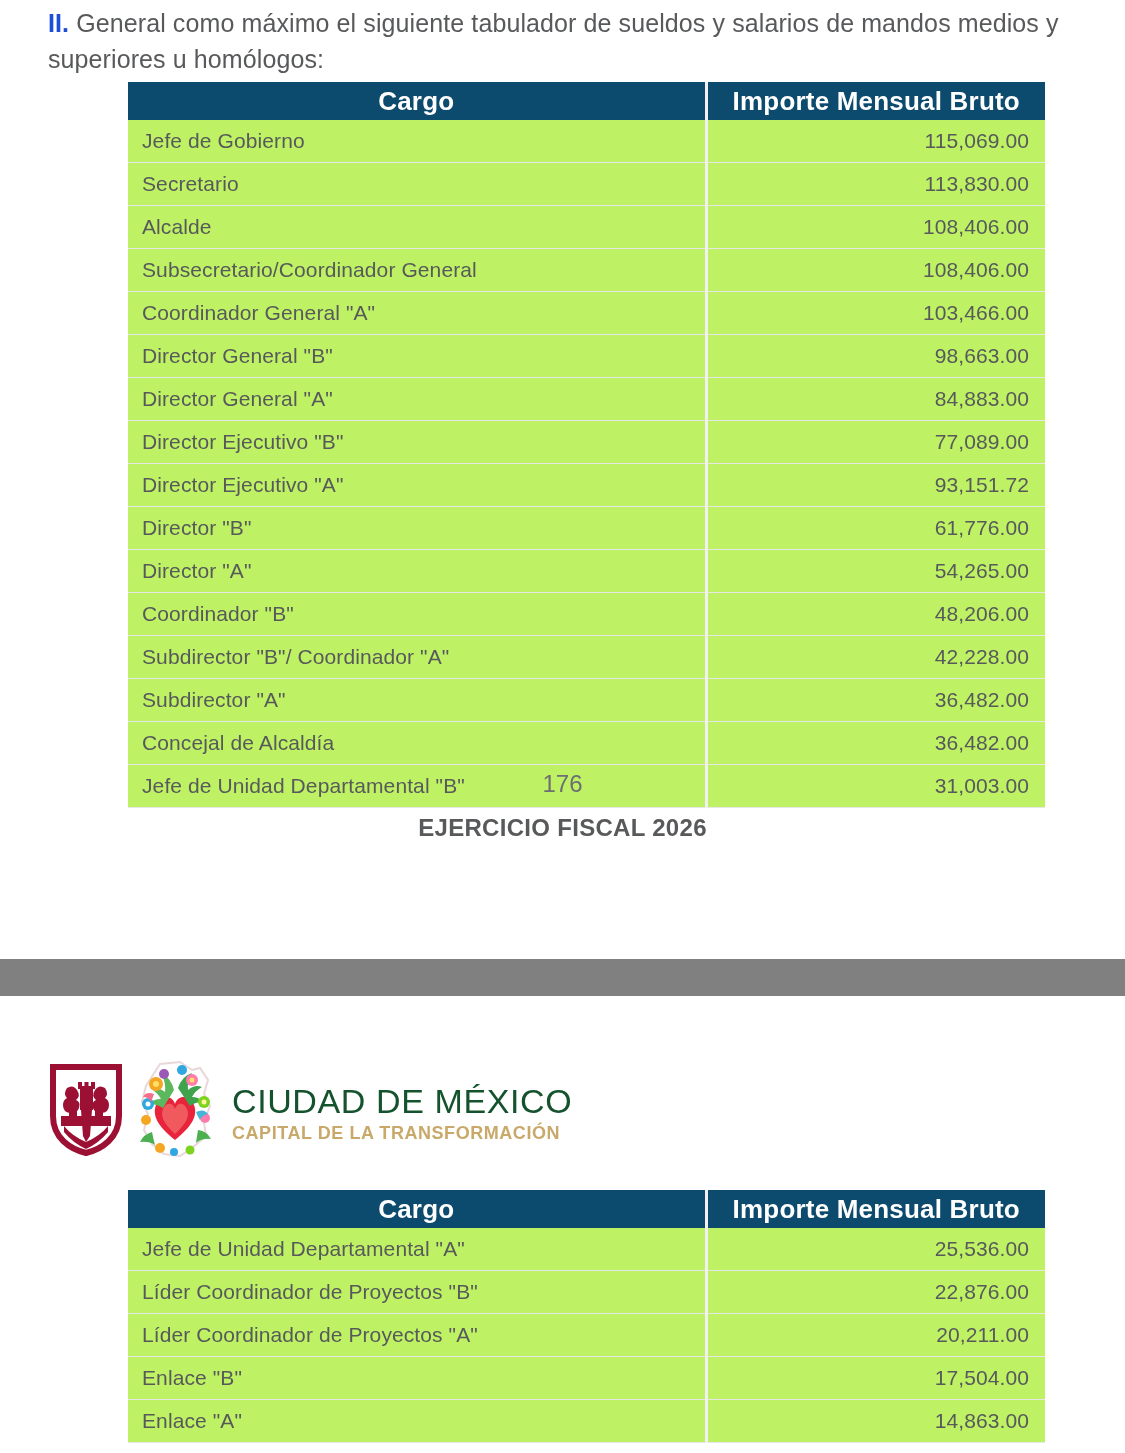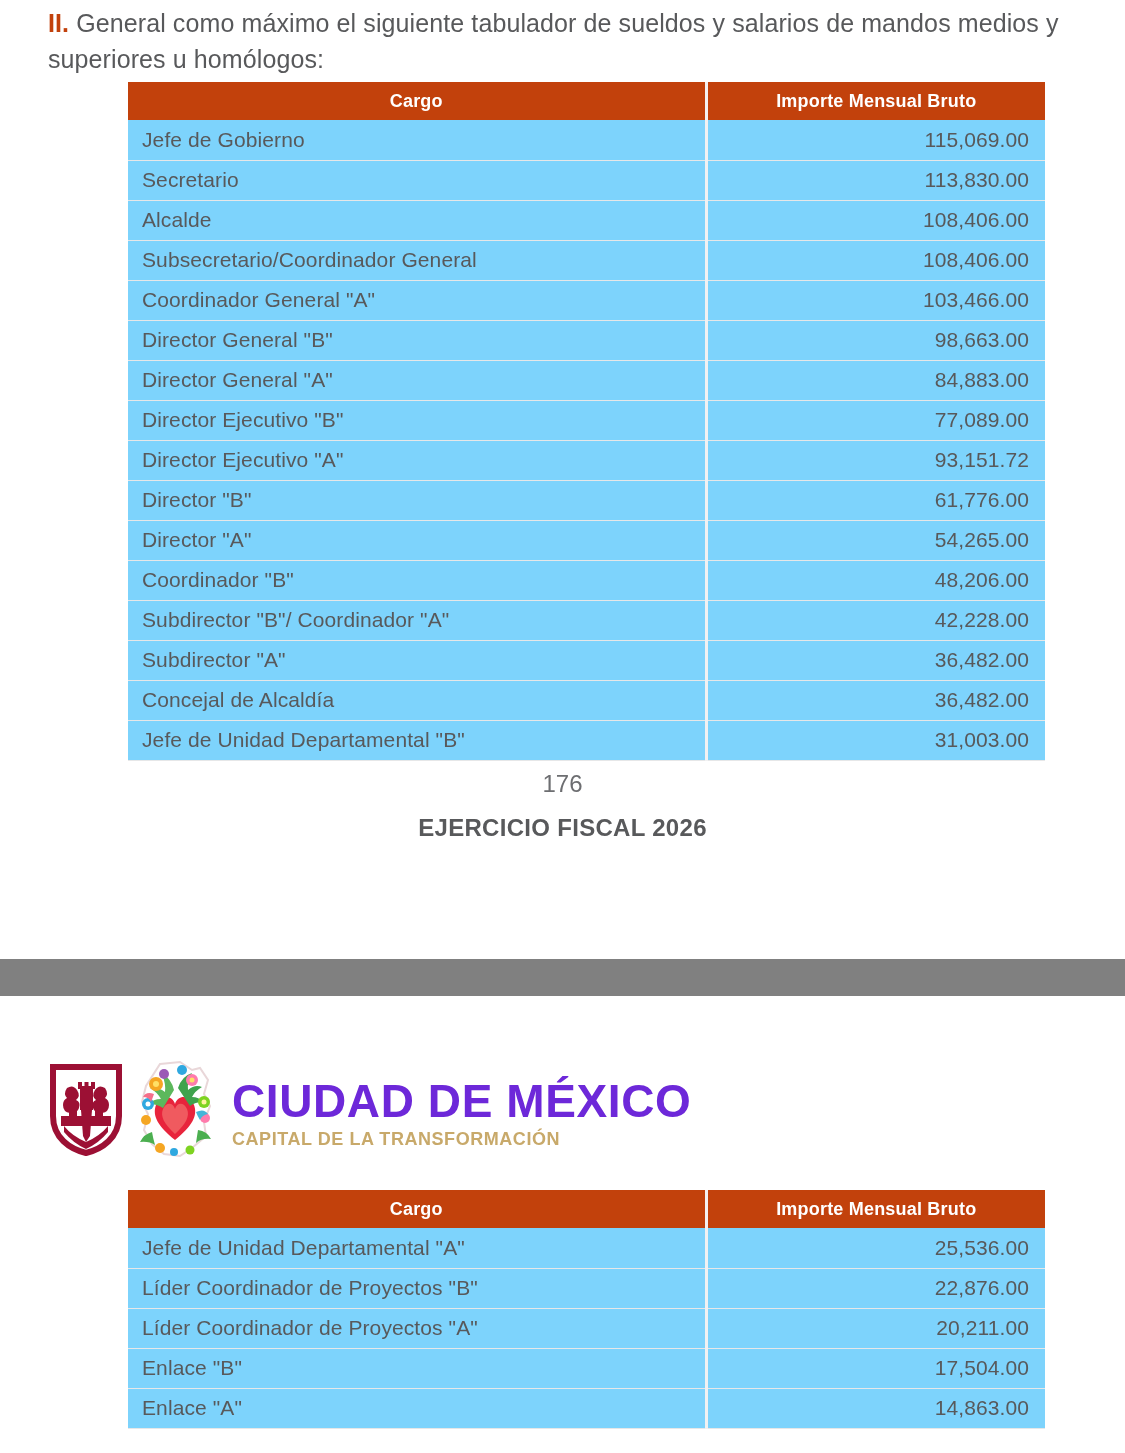--- a/index.html
+++ b/index.html
@@ -21,57 +21,57 @@
     position: absolute;
     left: 48px;
     top: -20px;
     width: 1050px;
     font-size: 25px;
     line-height: 36px;
     color: #58595b;
     letter-spacing: .1px;
   }
   .intro .roman {
-    color: #c2410c;
+    color: #1d4ed8;
     font-weight: bold;
   }
 
   
   .tbl {
     position: absolute;
     left: 128px;
     width: 917px;
     border-collapse: collapse;
     table-layout: fixed;
   }
   .tbl col.c-cargo   { width: 578px; }
   .tbl col.c-importe { width: 339px; }
 
   .tbl thead th {
-    background: #c2410c;
+    background: #0c4a6e;
     color: #ffffff;
-    font-size: 18px;
+    font-size: 26px;
     font-weight: bold;
     text-align: center;
     height: 38px;
     padding: 0 14px;
     border: none;
     letter-spacing: .2px;
   }
   .tbl thead th.th-cargo {
     border-right: 3px solid #f4f0f1;
   }
 
   .tbl tbody td {
     height: 40px;
     font-size: 21px;
     color: #58595b;
     border-bottom: 1px solid #e6e7e8;
-    padding: 2px 14px;
-    background: #7dd3fc;
+    padding: 9px 14px;
+    background: #bef264;
     letter-spacing: .1px;
   }
   .tbl tbody td.td-cargo {
     text-align: left;
     border-right: 3px solid #f1f1f2;
   }
   .tbl tbody td.td-importe {
     text-align: right;
     padding-right: 16px;
   }
@@ -122,23 +122,23 @@
     align-items: center;
   }
   .shield { width: 72px; height: 92px; display:block; }
   .heart  { width: 82px; height: 100px; display:block; margin-left: 12px; }
   .wordmark {
     margin-left: 16px;
     line-height: 1;
     padding-top: 6px;
   }
   .wordmark .l1 {
-    font-size: 46px;
-    font-weight: bold;
-    color: #6d28d9;
+    font-size: 34px;
+    font-weight: normal;
+    color: #14532d;
     letter-spacing: .6px;
     display: block;
   }
   .wordmark .l2 {
     font-size: 18px;
     font-weight: bold;
     color: #c8a96a;
     letter-spacing: .55px;
     display: block;
     margin-top: 6px;

